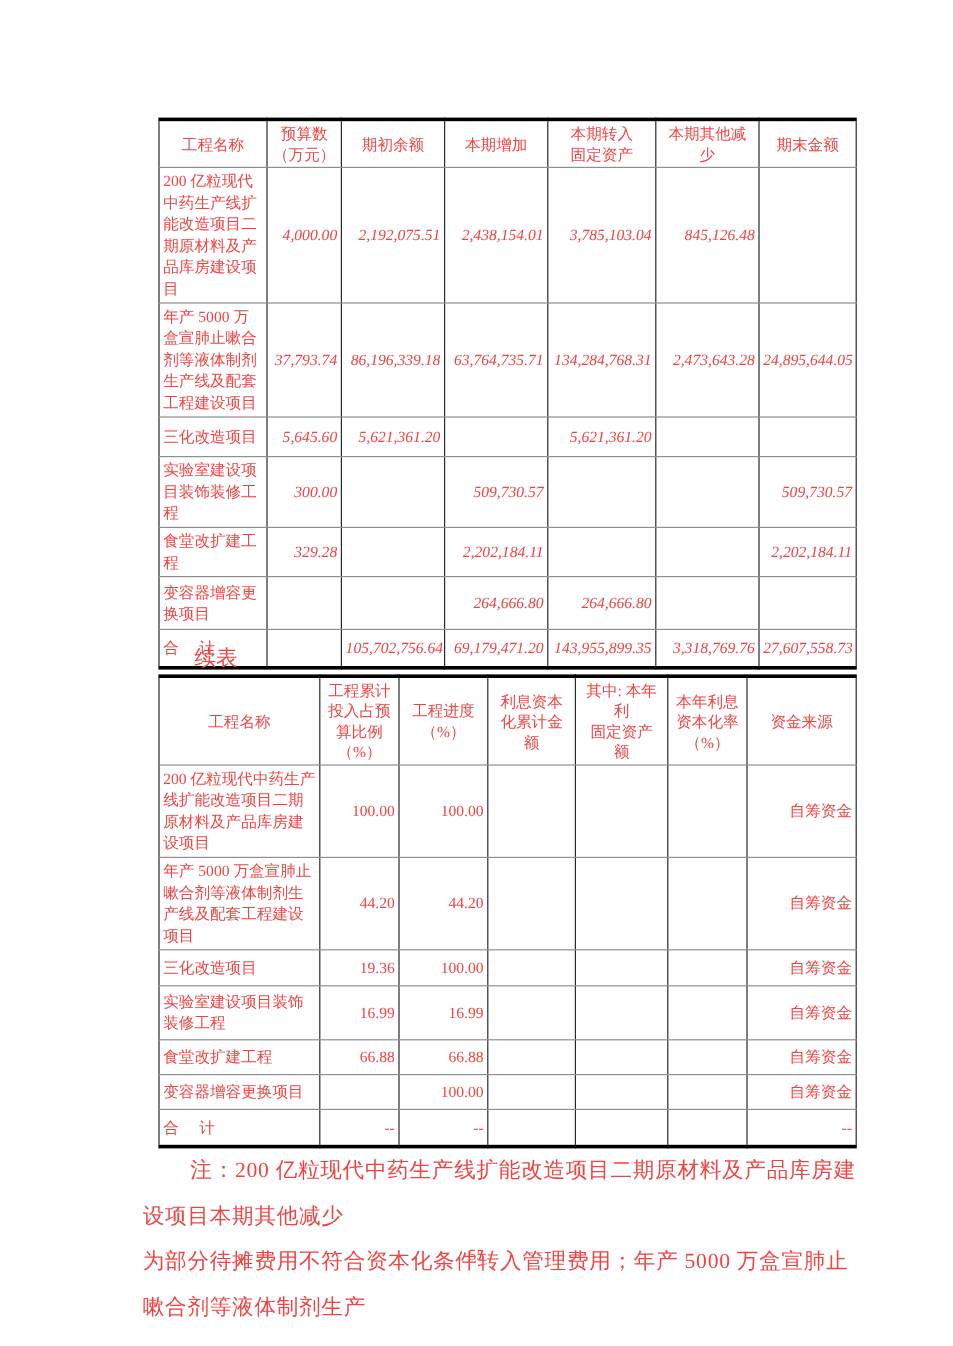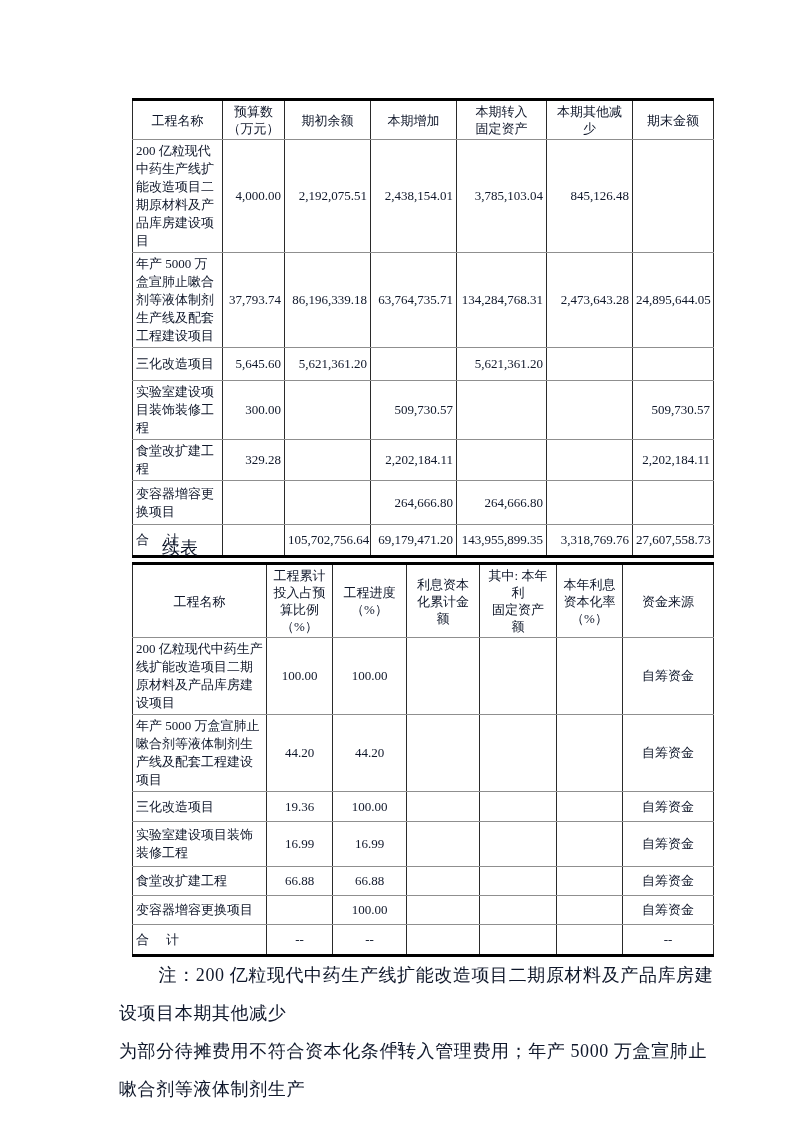--- a/index.html
+++ b/index.html
@@ -1,21 +1,21 @@
 <!DOCTYPE html>
 <html><head>
 <meta charset="utf-8">
 <style>
   html,body{margin:0;padding:0;background:#ffffff;}
   .page{
     position:relative;
     width:794px;height:1122px;
     background:#ffffff;
     font-family:"Liberation Serif","DejaVu Serif",serif;
-    color:#0f172a;
+    color:#ef4444;
     overflow:hidden;
   }
   table.fin{
     position:absolute;
     left:132px;
     width:581px;
     border-collapse:collapse;
     table-layout:fixed;
     border-top:3px solid #000;
     border-bottom:3px solid #000;
@@ -37,22 +37,22 @@
     text-align:center;
     white-space:pre-line;
     line-height:17px;
   }
   td.name{
     text-align:left;
     line-height:18px;
     padding-left:4px;
     margin-left:35px;
   }
-  td.num{text-align:right;padding-right:3px;line-height:16px;}
-  td.ctr{text-align:center;line-height:16px;margin-left:48px;}
+  td.num{text-align:right;padding-right:3px;line-height:16px;font-style:italic;}
+  td.ctr{text-align:right;line-height:16px;margin-left:48px;}
   tr.total td{line-height:18px;}
   tr.total td.lbl{text-align:left;letter-spacing:2px;}
   
   .t1 tr.hd{height:40px;}
   .t1 tr.r0{height:108px;} .t1 tr.r1{height:94px;} .t1 tr.r2{height:33px;}
   .t1 tr.r3{height:48px;}  .t1 tr.r4{height:33px;} .t1 tr.r5{height:44px;}
   .t1 tr.total{height:32px;}
   .t2 tr.hd{height:74px;}
   .t2 tr.r0{height:74px;} .t2 tr.r1{height:75px;} .t2 tr.r2{height:30px;}
   .t2 tr.r3{height:45px;} .t2 tr.r4{height:29px;} .t2 tr.r5{height:29px;}

